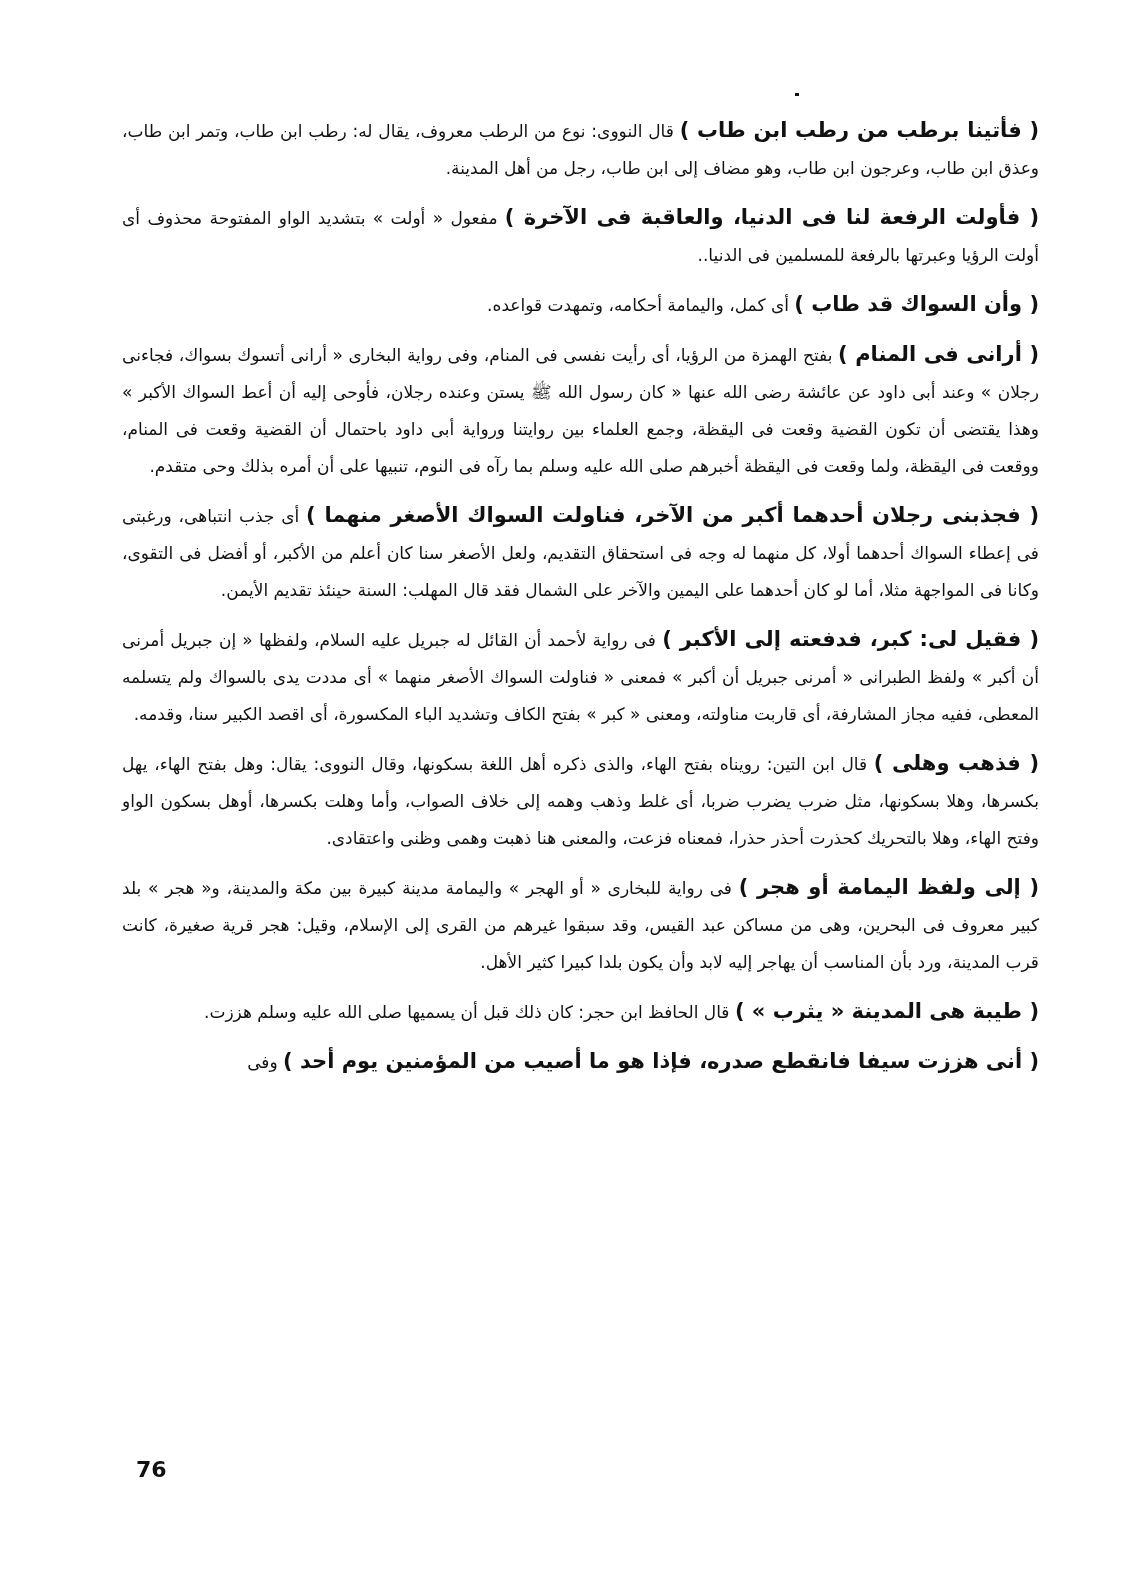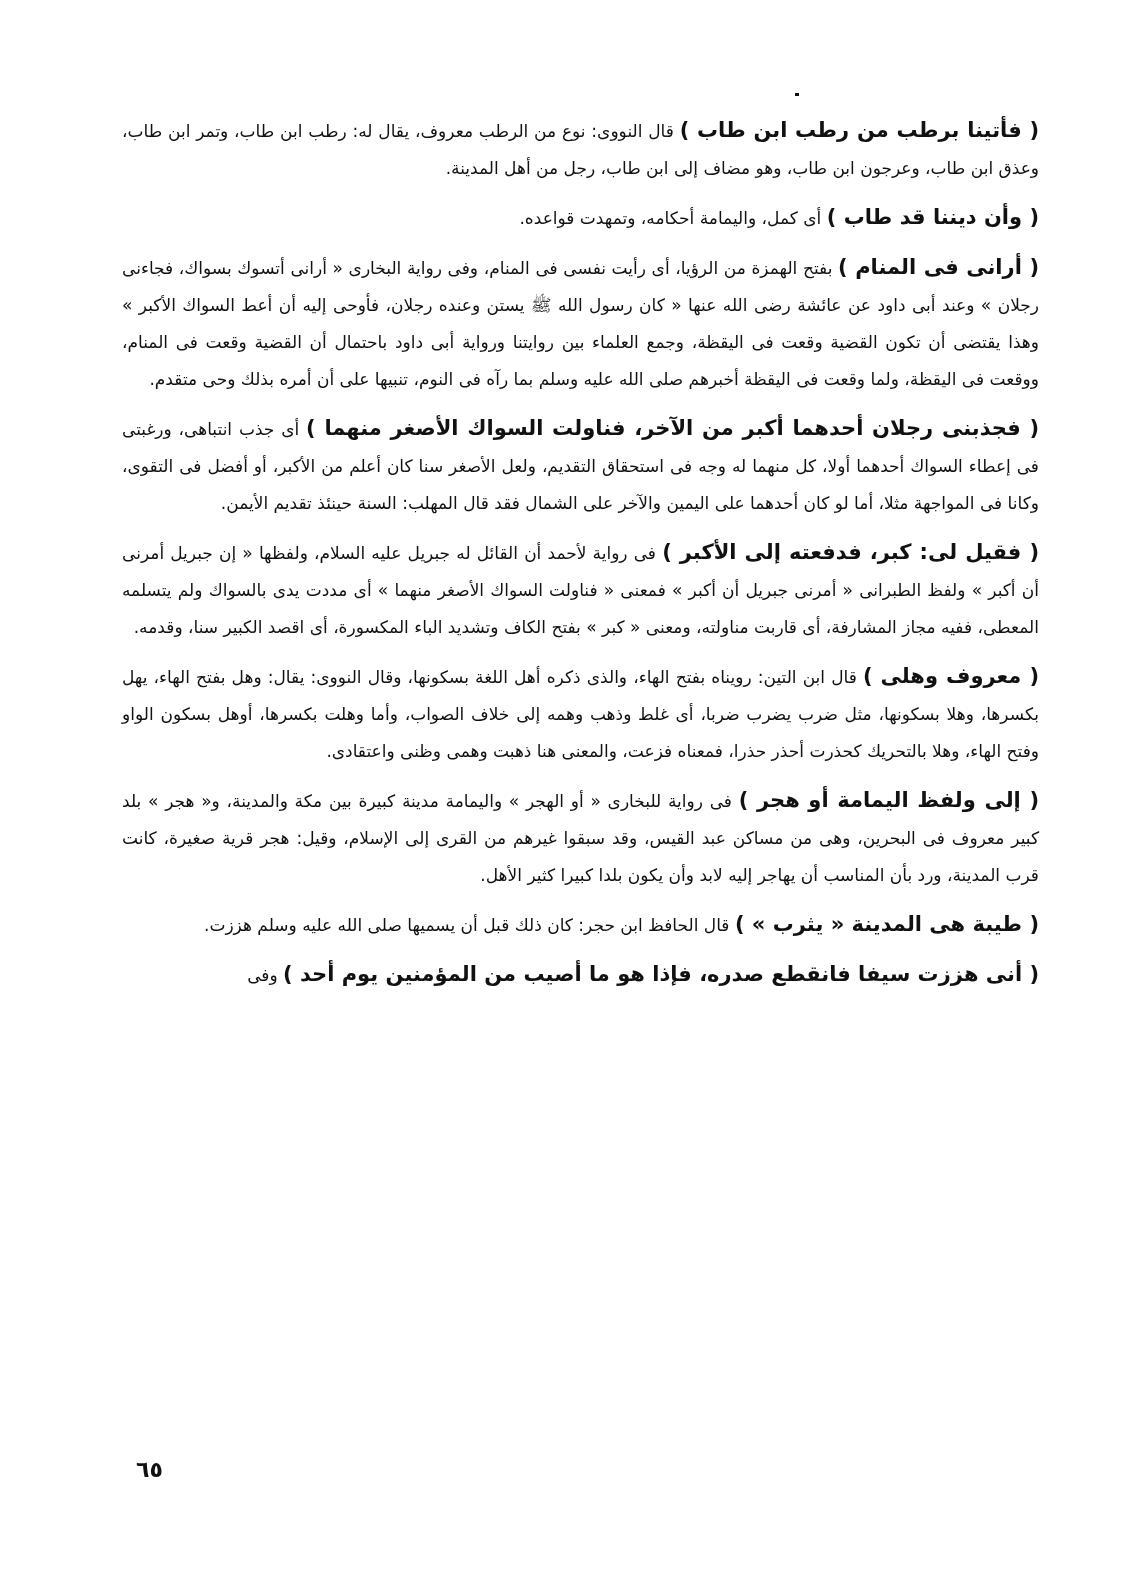--- a/index.html
+++ b/index.html
@@ -67,39 +67,42 @@
 <body>
 
 <div class="page">
   <div class="top-dot"></div>
 
   <div class="text-block">
     <p class="para">
       <span class="lemma">( فأتينا برطب من رطب ابن طاب )</span><span class="comment"> قال النووى: نوع من الرطب معروف، يقال له: رطب ابن طاب، وتمر ابن طاب، وعذق ابن طاب، وعرجون ابن طاب، وهو مضاف إلى ابن طاب، رجل من أهل المدينة.</span>
     </p>
     <p class="para">
-      <span class="lemma">( وأن ديننا قد طاب )</span><span class="comment"> أى كمل، واليمامة أحكامه، وتمهدت قواعده.</span>
+      <span class="lemma">( فأولت الرفعة لنا فى الدنيا، والعاقبة فى الآخرة )</span><span class="comment"> مفعول « أولت » بتشديد الواو المفتوحة محذوف أى أولت الرؤيا وعبرتها بالرفعة للمسلمين فى الدنيا..</span>
+    </p>
+    <p class="para">
+      <span class="lemma">( وأن السواك قد طاب )</span><span class="comment"> أى كمل، واليمامة أحكامه، وتمهدت قواعده.</span>
     </p>
     <p class="para">
       <span class="lemma">( أرانى فى المنام )</span><span class="comment"> بفتح الهمزة من الرؤيا، أى رأيت نفسى فى المنام، وفى رواية البخارى « أرانى أتسوك بسواك، فجاءنى رجلان » وعند أبى داود عن عائشة رضى الله عنها « كان رسول الله ﷺ يستن وعنده رجلان، فأوحى إليه أن أعط السواك الأكبر » وهذا يقتضى أن تكون القضية وقعت فى اليقظة، وجمع العلماء بين روايتنا ورواية أبى داود باحتمال أن القضية وقعت فى المنام، ووقعت فى اليقظة، ولما وقعت فى اليقظة أخبرهم صلى الله عليه وسلم بما رآه فى النوم، تنبيها على أن أمره بذلك وحى متقدم.</span>
     </p>
     <p class="para">
       <span class="lemma">( فجذبنى رجلان أحدهما أكبر من الآخر، فناولت السواك الأصغر منهما )</span><span class="comment"> أى جذب انتباهى، ورغبتى فى إعطاء السواك أحدهما أولا، كل منهما له وجه فى استحقاق التقديم، ولعل الأصغر سنا كان أعلم من الأكبر، أو أفضل فى التقوى، وكانا فى المواجهة مثلا، أما لو كان أحدهما على اليمين والآخر على الشمال فقد قال المهلب: السنة حينئذ تقديم الأيمن.</span>
     </p>
     <p class="para">
       <span class="lemma">( فقيل لى: كبر، فدفعته إلى الأكبر )</span><span class="comment"> فى رواية لأحمد أن القائل له جبريل عليه السلام، ولفظها « إن جبريل أمرنى أن أكبر » ولفظ الطبرانى « أمرنى جبريل أن أكبر » فمعنى « فناولت السواك الأصغر منهما » أى مددت يدى بالسواك ولم يتسلمه المعطى، ففيه مجاز المشارفة، أى قاربت مناولته، ومعنى « كبر » بفتح الكاف وتشديد الباء المكسورة، أى اقصد الكبير سنا، وقدمه.</span>
     </p>
     <p class="para">
-      <span class="lemma">( معروف وهلى )</span><span class="comment"> قال ابن التين: رويناه بفتح الهاء، والذى ذكره أهل اللغة بسكونها، وقال النووى: يقال: وهل بفتح الهاء، يهل بكسرها، وهلا بسكونها، مثل ضرب يضرب ضربا، أى غلط وذهب وهمه إلى خلاف الصواب، وأما وهلت بكسرها، أوهل بسكون الواو وفتح الهاء، وهلا بالتحريك كحذرت أحذر حذرا، فمعناه فزعت، والمعنى هنا ذهبت وهمى وظنى واعتقادى.</span>
+      <span class="lemma">( فذهب وهلى )</span><span class="comment"> قال ابن التين: رويناه بفتح الهاء، والذى ذكره أهل اللغة بسكونها، وقال النووى: يقال: وهل بفتح الهاء، يهل بكسرها، وهلا بسكونها، مثل ضرب يضرب ضربا، أى غلط وذهب وهمه إلى خلاف الصواب، وأما وهلت بكسرها، أوهل بسكون الواو وفتح الهاء، وهلا بالتحريك كحذرت أحذر حذرا، فمعناه فزعت، والمعنى هنا ذهبت وهمى وظنى واعتقادى.</span>
     </p>
     <p class="para">
       <span class="lemma">( إلى ولفظ اليمامة أو هجر )</span><span class="comment"> فى رواية للبخارى « أو الهجر » واليمامة مدينة كبيرة بين مكة والمدينة، و« هجر » بلد كبير معروف فى البحرين، وهى من مساكن عبد القيس، وقد سبقوا غيرهم من القرى إلى الإسلام، وقيل: هجر قرية صغيرة، كانت قرب المدينة، ورد بأن المناسب أن يهاجر إليه لابد وأن يكون بلدا كبيرا كثير الأهل.</span>
     </p>
     <p class="para">
       <span class="lemma">( طيبة هى المدينة « يثرب » )</span><span class="comment"> قال الحافظ ابن حجر: كان ذلك قبل أن يسميها صلى الله عليه وسلم هززت.</span>
     </p>
     <p class="para">
       <span class="lemma">( أنى هززت سيفا فانقطع صدره، فإذا هو ما أصيب من المؤمنين يوم أحد )</span><span class="comment"> وفى</span>
     </p>
   </div>
 
-  <div class="page-number">٦٥</div>
+  <div class="page-number">76</div>
 </div>
 
 </body></html>

